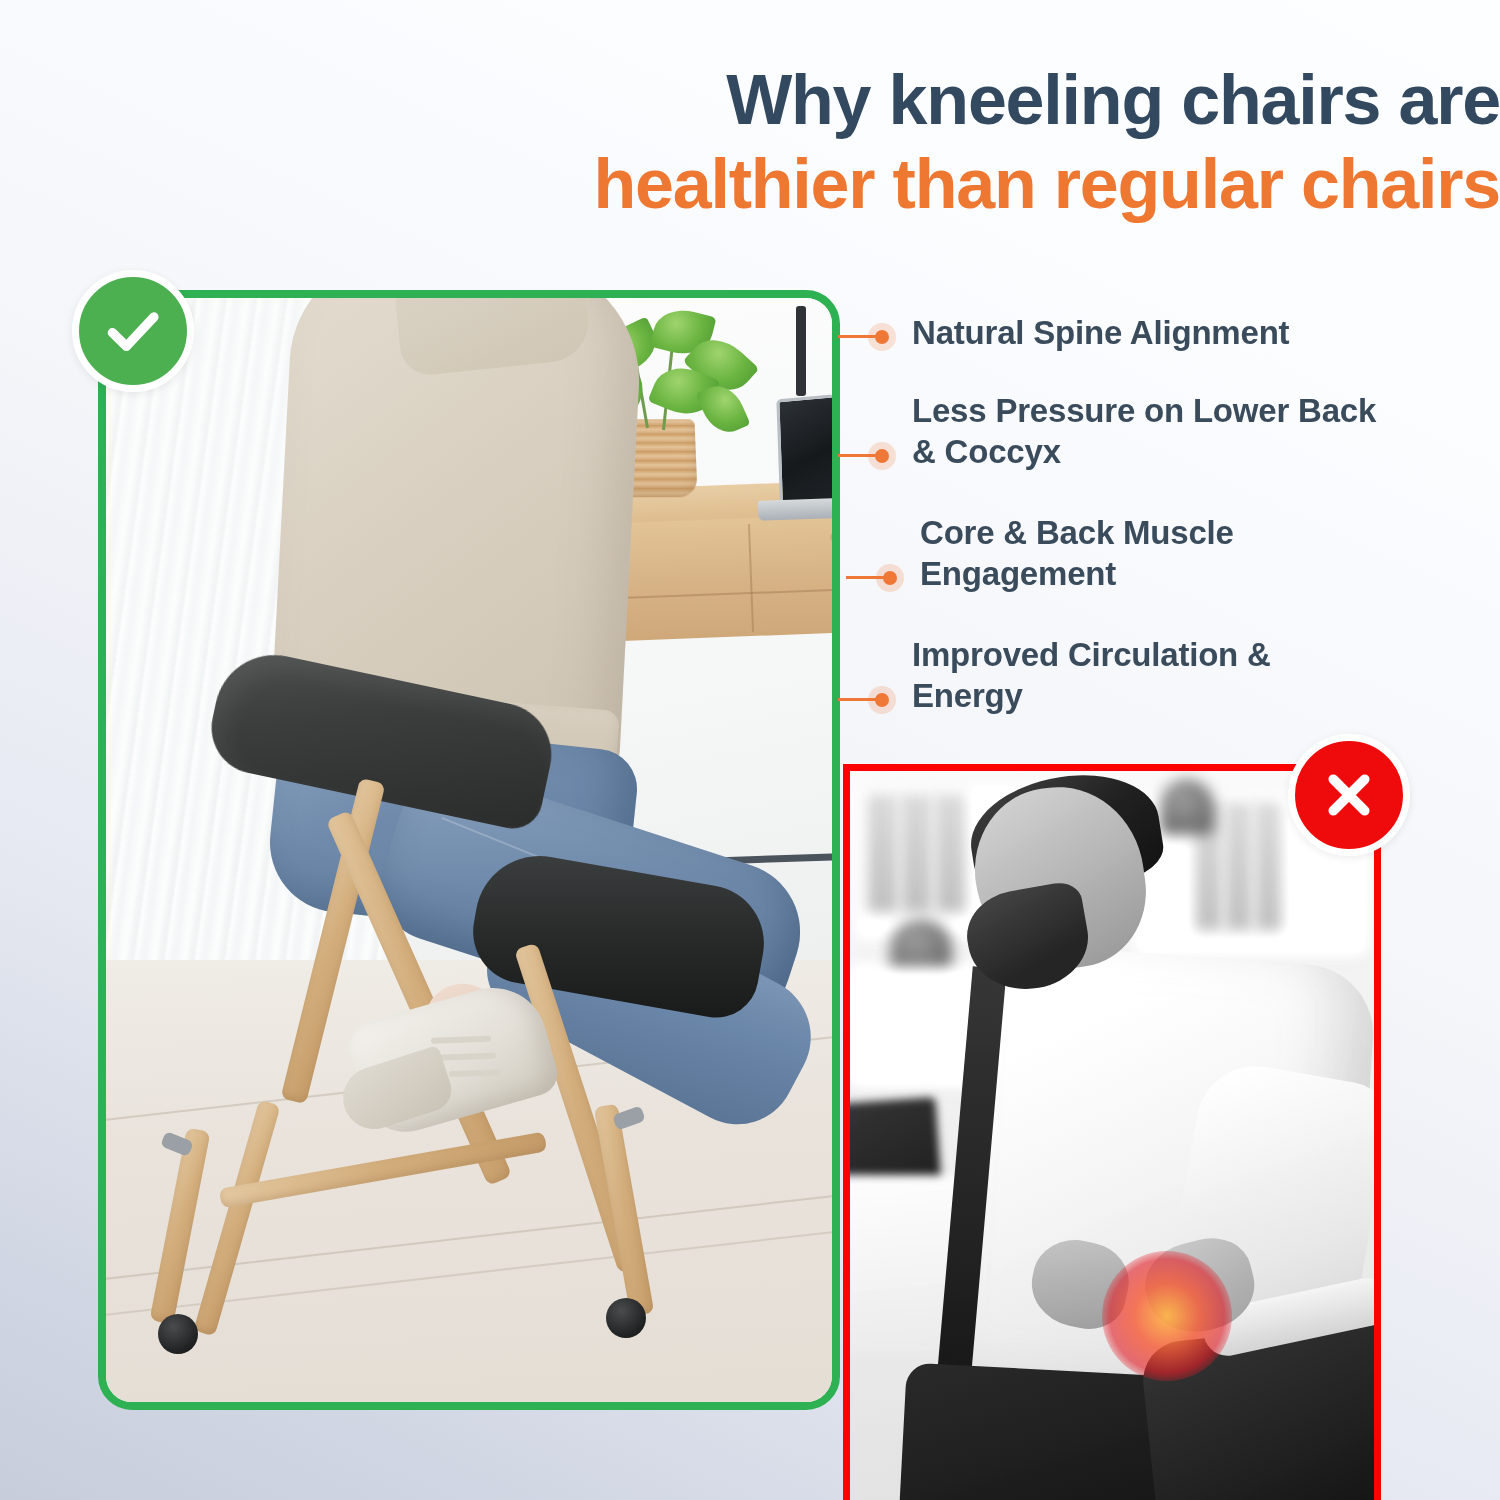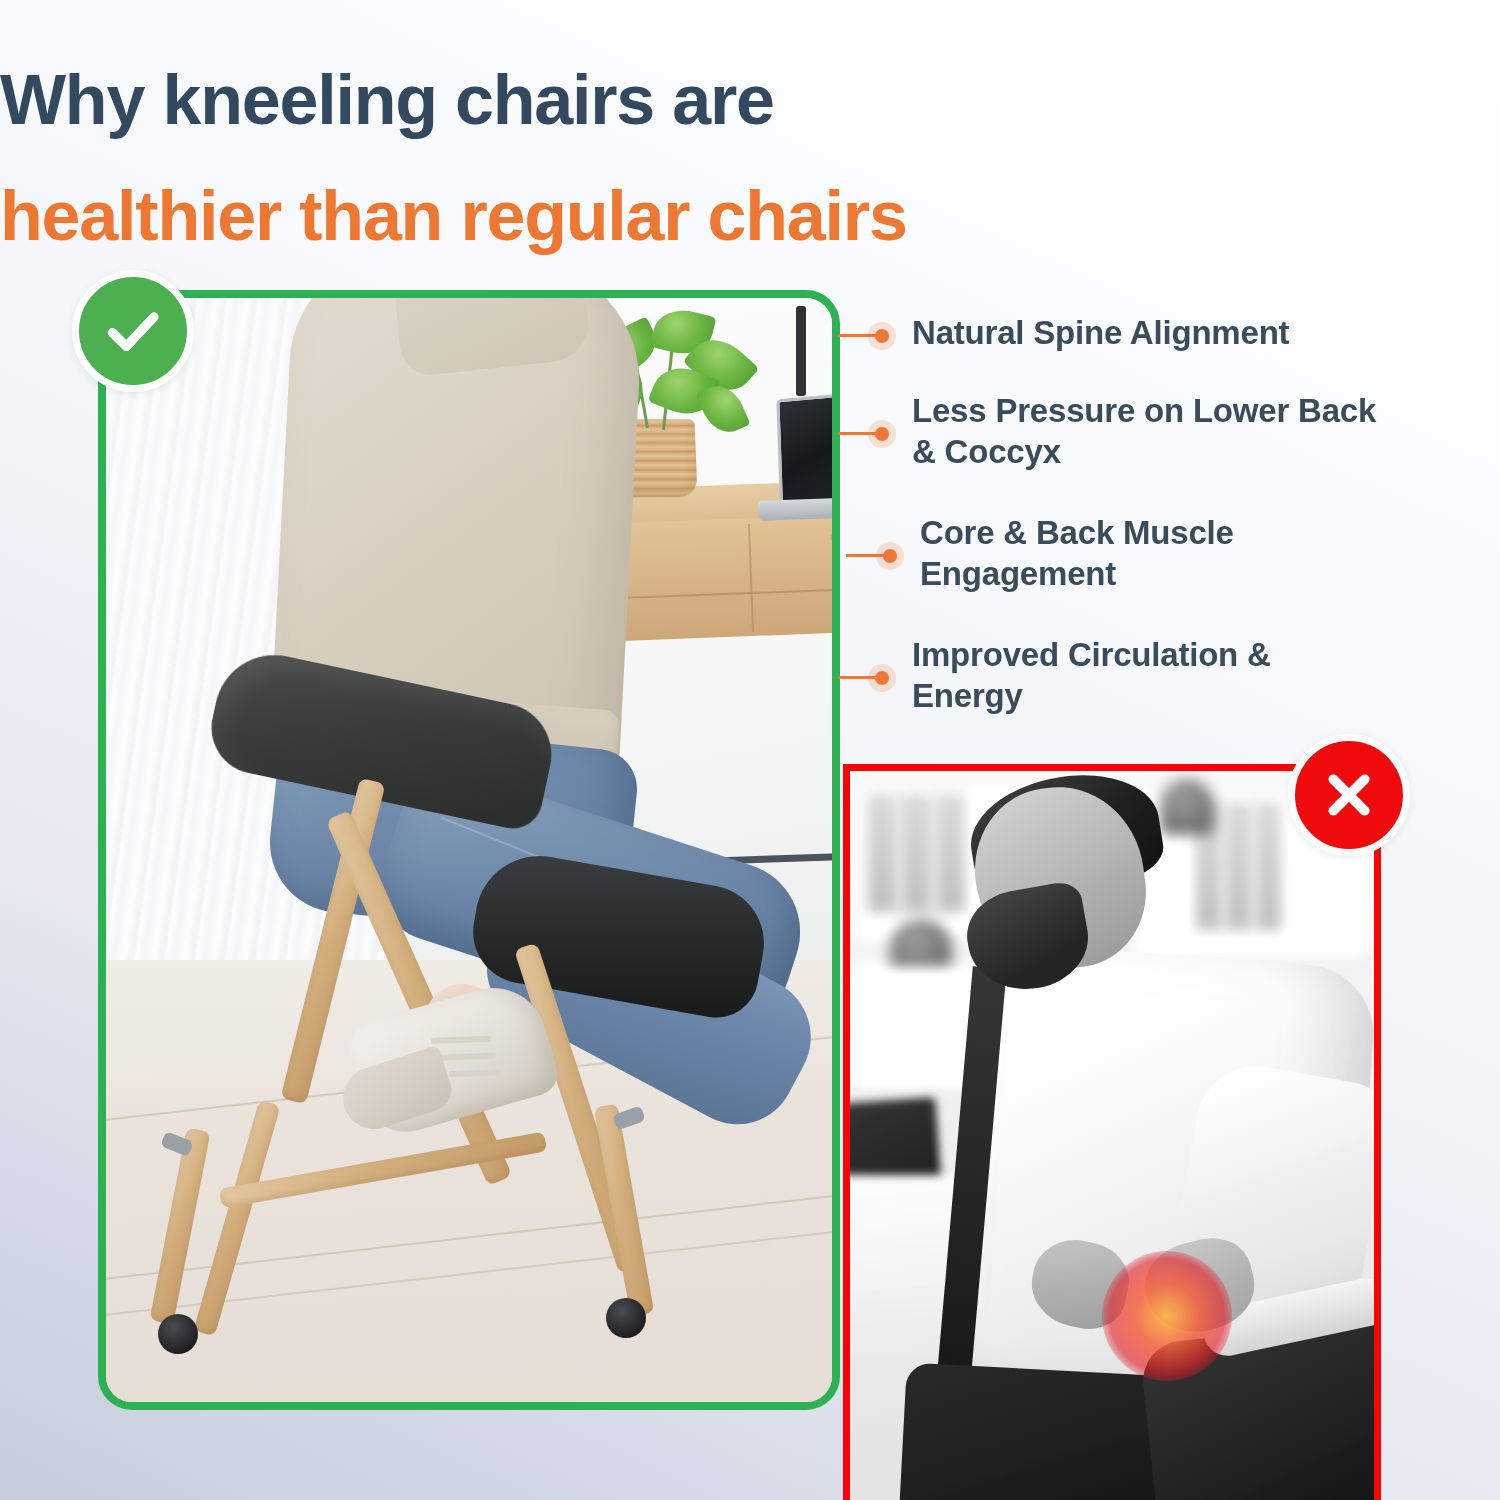--- a/index.html
+++ b/index.html
@@ -25,32 +25,32 @@
         #c7cddb 100%);
     overflow: hidden;
   }
 
   
   .title-block {
     position: absolute;
     top: 58px;
     left: 0;
     width: 1500px;
-    text-align: left;
+    text-align: right;
     z-index: 40;
   }
   .title-line {
     font-weight: 700;
     font-size: 70px;
     line-height: 84px;
     letter-spacing: -1.2px;
     white-space: nowrap;
   }
   .title-line-1 { color: #33495f; }
-  .title-line-2 { color: #ee7731; margin-top: 32px; }
+  .title-line-2 { color: #ee7731; }
 
   
   .good-panel {
     position: absolute;
     left: 98px;
     top: 290px;
     width: 742px;
     height: 1120px;
     border: 8px solid #2eb152;
     border-radius: 34px;
@@ -421,21 +421,21 @@
   
   .benefits {
     position: absolute;
     left: 838px; top: 300px;
     width: 620px;
     z-index: 30;
   }
   .benefit {
     position: absolute;
     display: flex;
-    align-items: center;
+    align-items: flex-end;
   }
   .b-connector {
     position: relative;
     flex: 0 0 auto;
     width: 74px;
     height: 34px;
   }
   .b-line {
     position: absolute;
     left: 0; top: 16px;

